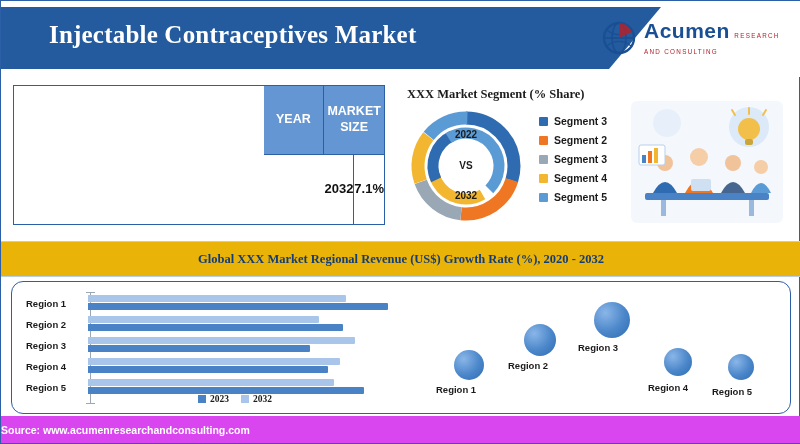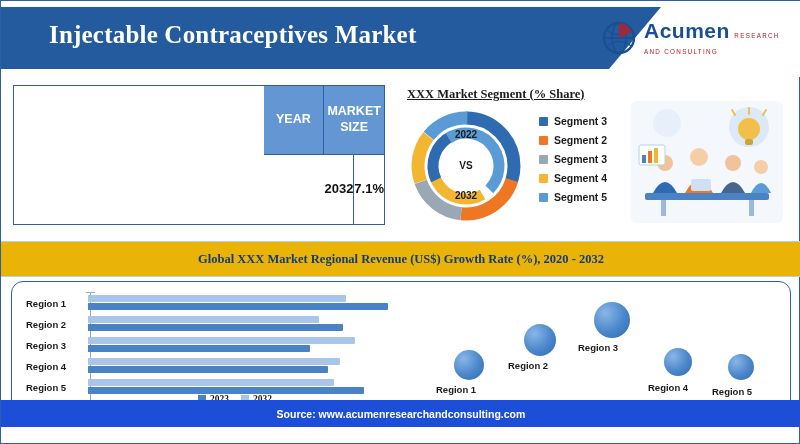--- a/index.html
+++ b/index.html
@@ -79,21 +79,20 @@
   .trow .tcell:last-child{border-right:none;}
   .tcell small{display:block;font-size:11px;font-weight:bold;margin-top:1px;}
   
   .donut-card{
     position:absolute;left:398px;top:8px;width:390px;height:142px;
   }
   .donut-title{
     position:absolute;left:8px;top:2px;
     font-size:12.5px;font-weight:bold;color:#1b1b1b;
     font-family:"Liberation Serif", serif;
-    text-decoration:underline;
   }
   .donut-holder{position:absolute;left:8px;top:22px;width:118px;height:118px;}
   .donut-center{
     position:absolute;left:0;top:0;width:118px;height:118px;
     display:flex;flex-direction:column;align-items:center;justify-content:center;
     font-size:10px;font-weight:bold;color:#1b1b1b;line-height:1.25;
     pointer-events:none;
     gap:18px;
   }
   .legend{
@@ -160,23 +159,23 @@
   }
   .bubble{
     position:absolute;border-radius:50%;
     background:radial-gradient(circle at 32% 30%, #8ab6e8 0%, #4a86c9 55%, #2f6bb0 100%);
   }
   .bubble-label{
     position:absolute;font-size:9.5px;font-weight:bold;color:#1b1b1b;white-space:nowrap;
   }
   
   .footer{
-    position:absolute;left:0;bottom:16px;width:800px;height:27px;
-    background:#1d4ed8;
-    display:flex;align-items:center;justify-content:center;
+    position:absolute;left:0;bottom:0;width:800px;height:27px;
+    background:#d946ef;
+    display:flex;align-items:center;justify-content:flex-start;
   }
   .footer-text{font-size:10.5px;color:#ffffff;font-weight:bold;}
 </style>
 </head>
 <body>
 
 <div class="page">
 
   <div class="header">
     <div class="header-band"></div>

